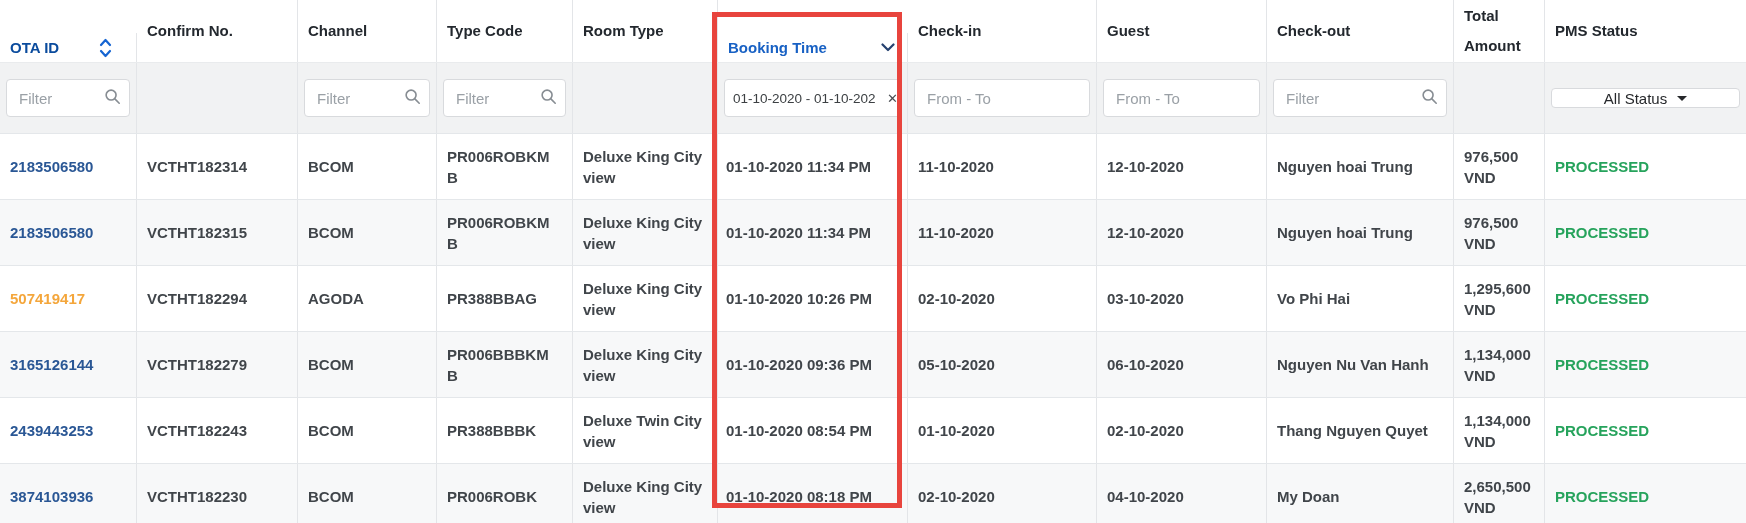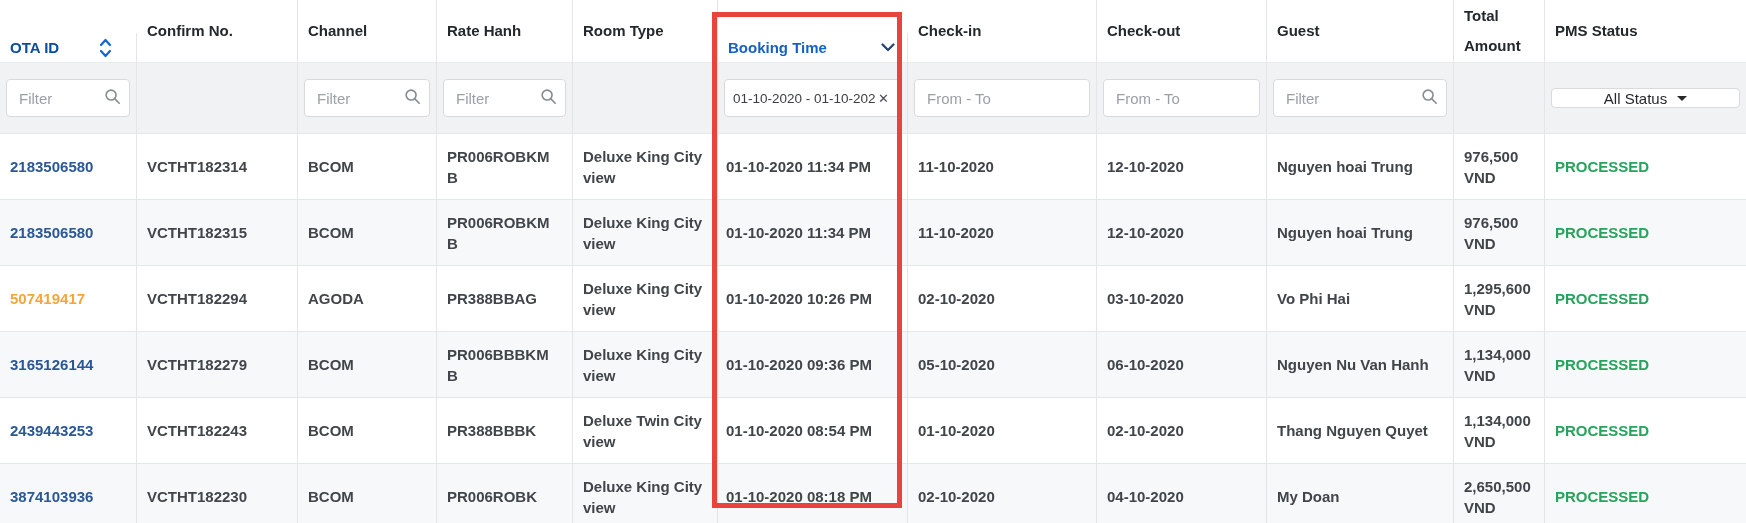--- a/index.html
+++ b/index.html
@@ -59,21 +59,21 @@
     flex: 1;
     min-width: 0;
     border: none;
     outline: none;
     background: transparent;
     font-family: "Liberation Sans", sans-serif;
     font-size: 15px;
     color: #3c4043;
   }
   .input-box input::placeholder { color: #9aa0a6; opacity: 1; }
-  .input-box.btv { padding: 0 11px 0 8px; }
+  .input-box.btv { padding: 0 2px 0 8px; }
   .input-box.btv input { font-size: 13.5px; }
   .clear-icon {
     font-size: 13px;
     color: #494d52;
     cursor: pointer;
     padding-left: 2px;
     line-height: 1;
   }
   .select-box {
     display: flex;
@@ -140,41 +140,41 @@
         </svg>
       </span>
     </div>
     <div class="cell hc">
       <span class="hlbl">Confirm No.</span>
     </div>
     <div class="cell hc">
       <span class="hlbl">Channel</span>
     </div>
     <div class="cell hc">
-      <span class="hlbl">Rate Hanh</span>
+      <span class="hlbl">Type Code</span>
     </div>
     <div class="cell hc">
       <span class="hlbl">Room Type</span>
     </div>
     <div class="cell hc between" style="padding-right:12px;">
       <span class="hlbl bt">Booking Time</span>
       <span class="chev">
         <svg width="14" height="9" viewBox="0 0 14 9">
           <polyline points="1.5,1.5 7,7 12.5,1.5" fill="none" stroke="#25416f" stroke-width="2.2" stroke-linecap="round" stroke-linejoin="round"></polyline>
         </svg>
       </span>
     </div>
     <div class="cell hc">
       <span class="hlbl">Check-in</span>
     </div>
     <div class="cell hc">
+      <span class="hlbl">Guest</span>
+    </div>
+    <div class="cell hc">
       <span class="hlbl">Check-out</span>
-    </div>
-    <div class="cell hc">
-      <span class="hlbl">Guest</span>
     </div>
     <div class="cell hc">
       <span class="hlbl">Total Amount</span>
     </div>
     <div class="cell hc">
       <span class="hlbl">PMS Status</span>
     </div>
   </div>
 
   <div class="row filter">

